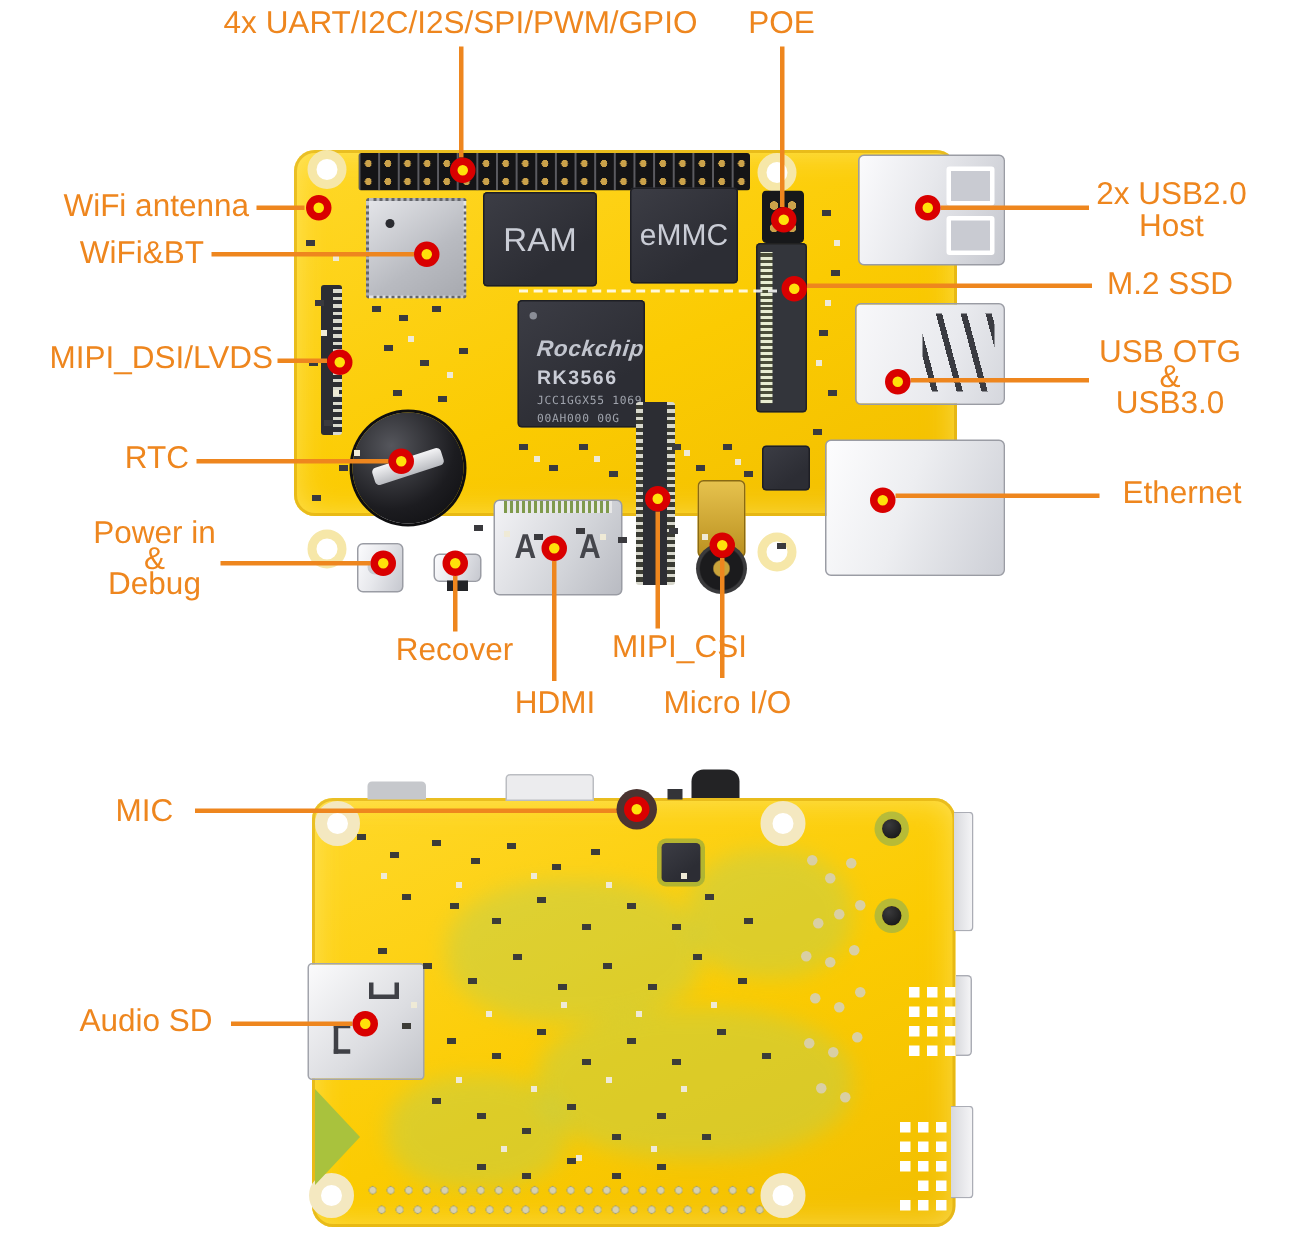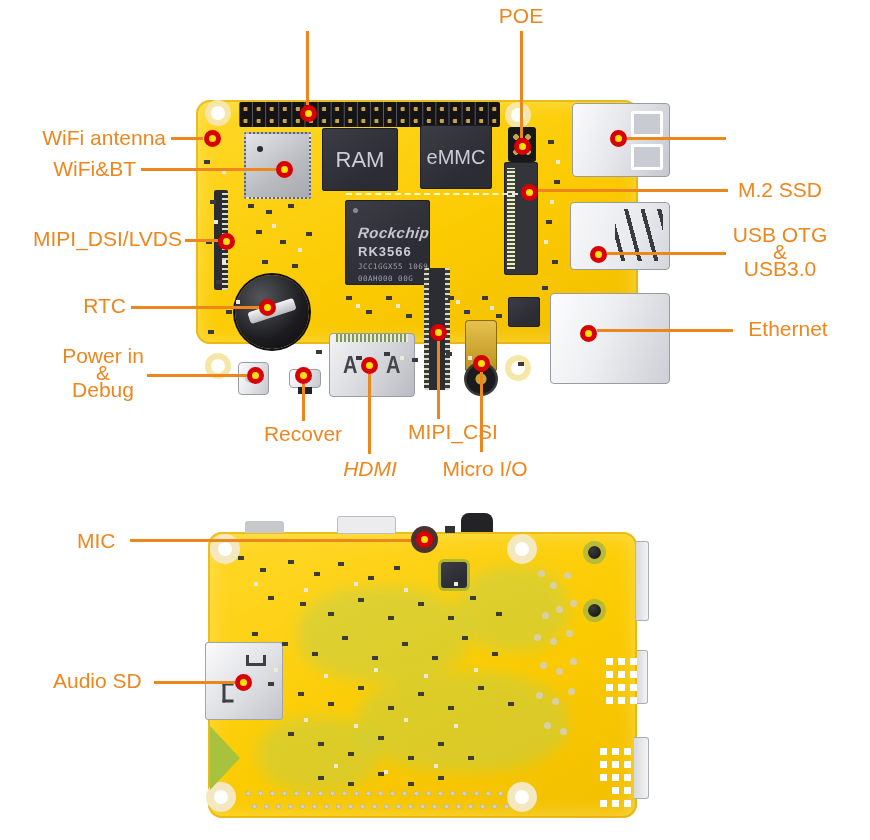--- a/index.html
+++ b/index.html
@@ -274,20 +274,23 @@
   <div class="marker" style="left:361px;top:357px;"></div>
   <div class="marker" style="left:430px;top:324px;"></div>
   <div class="marker" style="left:473px;top:355px;"></div>
   <div class="marker" style="left:610px;top:130px;"></div>
   <div class="marker" style="left:521px;top:184px;"></div>
   <div class="marker" style="left:590px;top:246px;"></div>
   <div class="marker" style="left:580px;top:325px;"></div>
   <div class="marker marker-mic" style="left:416px;top:531px;"></div>
   <div class="marker" style="left:235px;top:674px;"></div>
 
+  <div class="lbl center" style="left:307px;top:5px;">
+    <span>4x UART/I2C/I2S/SPI/PWM/GPIO</span>
+  </div>
   <div class="lbl center" style="left:521px;top:5px;">
     <span>POE</span>
   </div>
   <div class="lbl rightal" style="left:166px;top:127px;">
     <span>WiFi antenna</span>
   </div>
   <div class="lbl rightal" style="left:136px;top:158px;">
     <span>WiFi&amp;BT</span>
   </div>
   <div class="lbl rightal" style="left:182px;top:228px;">
@@ -297,28 +300,32 @@
     <span>RTC</span>
   </div>
   <div class="lbl center lh17" style="left:103px;top:347px;">
     <span class="ln">Power in</span>
     <span class="ln">&amp;</span>
     <span class="ln">Debug</span>
   </div>
   <div class="lbl center" style="left:303px;top:423px;">
     <span>Recover</span>
   </div>
-  <div class="lbl center" style="left:370px;top:458px;font-style:italic;">
+  <div class="lbl center" style="left:370px;top:458px;">
     <span>HDMI</span>
   </div>
   <div class="lbl center" style="left:430px;top:421px;margin-left:23px;">
     <span>MIPI_CSI</span>
   </div>
   <div class="lbl center" style="left:485px;top:458px;">
     <span>Micro I/O</span>
+  </div>
+  <div class="lbl center lh21" style="left:781px;top:119px;">
+    <span class="ln">2x USB2.0</span>
+    <span class="ln">Host</span>
   </div>
   <div class="lbl center" style="left:780px;top:179px;">
     <span>M.2 SSD</span>
   </div>
   <div class="lbl center lh17" style="left:780px;top:226px;">
     <span class="ln">USB OTG</span>
     <span class="ln">&amp;</span>
     <span class="ln">USB3.0</span>
   </div>
   <div class="lbl center" style="left:788px;top:318px;">

